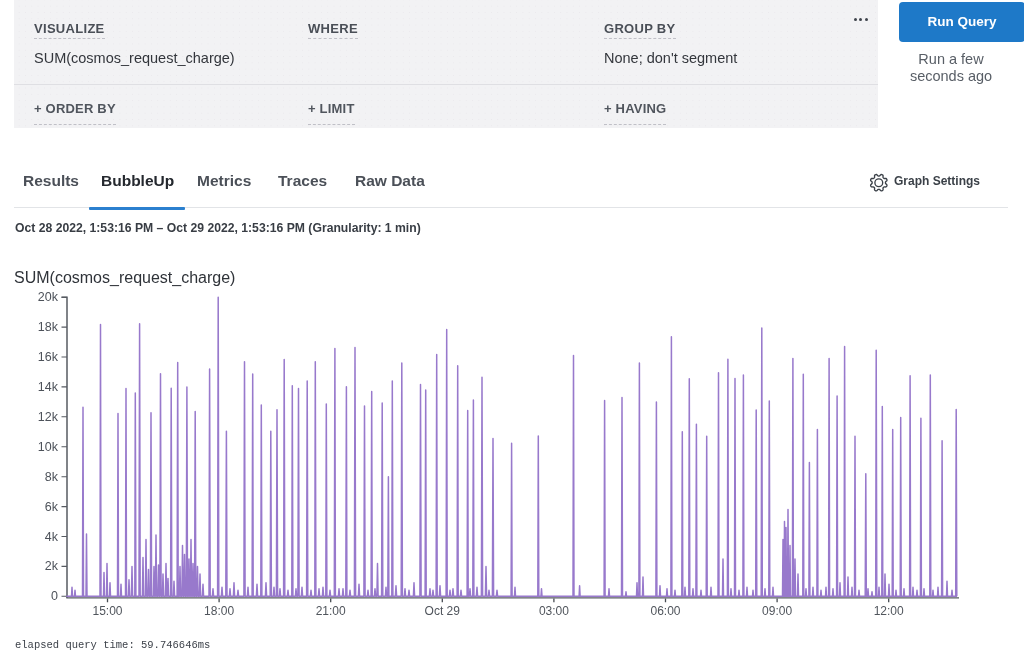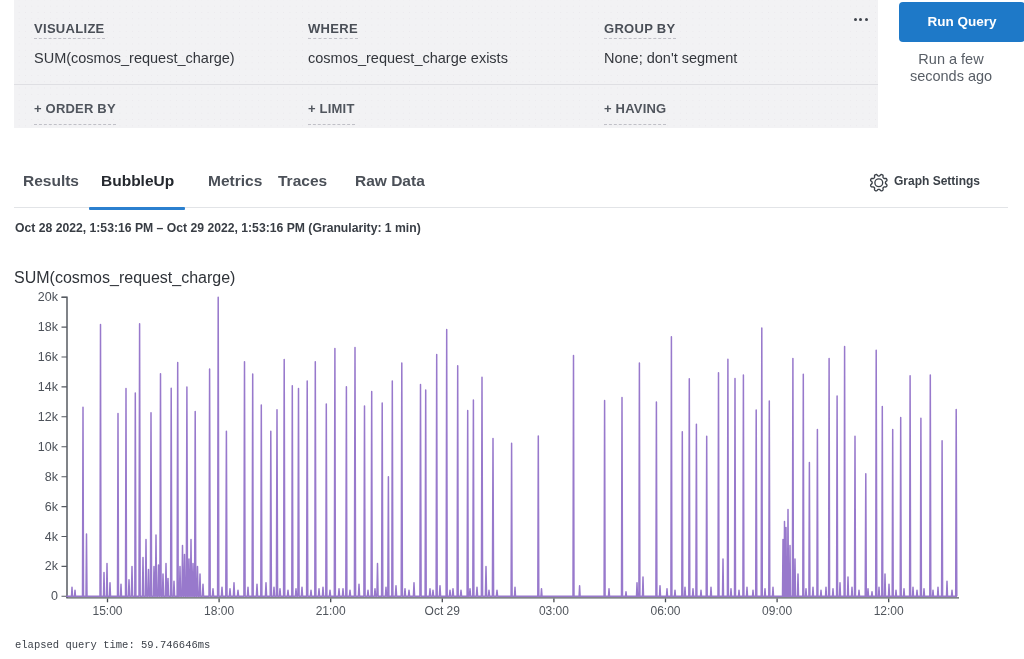--- a/index.html
+++ b/index.html
@@ -28,39 +28,38 @@
 .ctitle { left:14px; top:268.5px; font-size:16px; color:#2f3339; }
 .elapsed { left:15px; top:639px; font-size:10.5px; font-family:"Liberation Mono",monospace; color:#3d424a; }
 svg text { font-family:"Liberation Sans",sans-serif; }
 </style></head>
 <body>
 <div class="abs qpanel">
   <div class="colh" style="left:20px;">VISUALIZE</div>
   <div class="colh" style="left:294px;">WHERE</div>
   <div class="colh" style="left:590px;">GROUP BY</div>
   <div class="colv" style="left:20px;">SUM(cosmos_request_charge)</div>
-  <div class="colv" style="left:294px;">cosmos_request_charge exists</div>
   <div class="colv" style="left:590px;">None; don't segment</div>
   <div class="sep"></div>
   <div class="addh" style="left:20px;">+ ORDER BY</div>
   <div class="addh" style="left:294px;">+ LIMIT</div>
   <div class="addh" style="left:590px;">+ HAVING</div>
   <div class="dots">
       <span style="left:1.5px"></span>
       <span style="left:7px"></span>
       <span style="left:12.5px"></span>
     </div>
 </div>
 <div class="abs runbtn">Run Query</div>
 <div class="abs ago">Run a few<br>seconds ago</div>
 <div class="abs tabborder"></div>
 <div class="abs tabu"></div>
 <div class="abs tab" style="left:23px;">Results</div>
 <div class="abs tab on" style="left:101px;">BubbleUp</div>
-<div class="abs tab" style="left:208px;">Metrics</div>
+<div class="abs tab" style="left:197px;">Metrics</div>
 <div class="abs tab" style="left:278px;">Traces</div>
 <div class="abs tab" style="left:355px;">Raw Data</div>
 <svg class="abs" style="left:869px; top:173px;" width="20" height="20" viewBox="0 0 20 20">
   <path d="M16.45,9.70 L16.45,9.91 L16.47,10.12 L16.52,10.33 L16.62,10.56 L16.85,10.82 L17.20,11.11 L17.59,11.44 L17.85,11.77 L17.96,12.07 L17.97,12.35 L17.92,12.62 L17.84,12.88 L17.74,13.13 L17.61,13.38 L17.45,13.60 L17.25,13.79 L16.95,13.93 L16.54,13.98 L16.03,13.94 L15.57,13.89 L15.24,13.92 L15.00,14.00 L14.81,14.12 L14.65,14.26 L14.50,14.40 L14.36,14.55 L14.22,14.71 L14.10,14.90 L14.02,15.14 L13.99,15.47 L14.04,15.93 L14.08,16.44 L14.03,16.85 L13.89,17.15 L13.70,17.35 L13.48,17.51 L13.23,17.64 L12.98,17.74 L12.72,17.82 L12.45,17.87 L12.17,17.86 L11.87,17.75 L11.54,17.49 L11.21,17.10 L10.92,16.75 L10.66,16.52 L10.43,16.42 L10.22,16.37 L10.01,16.35 L9.80,16.35 L9.59,16.35 L9.38,16.37 L9.17,16.42 L8.94,16.52 L8.68,16.75 L8.39,17.10 L8.06,17.49 L7.73,17.75 L7.43,17.86 L7.15,17.87 L6.88,17.82 L6.62,17.74 L6.37,17.64 L6.12,17.51 L5.90,17.35 L5.71,17.15 L5.57,16.85 L5.52,16.44 L5.56,15.93 L5.61,15.47 L5.58,15.14 L5.50,14.90 L5.38,14.71 L5.24,14.55 L5.10,14.40 L4.95,14.26 L4.79,14.12 L4.60,14.00 L4.36,13.92 L4.03,13.89 L3.57,13.94 L3.06,13.98 L2.65,13.93 L2.35,13.79 L2.15,13.60 L1.99,13.38 L1.86,13.13 L1.76,12.88 L1.68,12.62 L1.63,12.35 L1.64,12.07 L1.75,11.77 L2.01,11.44 L2.40,11.11 L2.75,10.82 L2.98,10.56 L3.08,10.33 L3.13,10.12 L3.15,9.91 L3.15,9.70 L3.15,9.49 L3.13,9.28 L3.08,9.07 L2.98,8.84 L2.75,8.58 L2.40,8.29 L2.01,7.96 L1.75,7.63 L1.64,7.33 L1.63,7.05 L1.68,6.78 L1.76,6.52 L1.86,6.27 L1.99,6.02 L2.15,5.80 L2.35,5.61 L2.65,5.47 L3.06,5.42 L3.57,5.46 L4.03,5.51 L4.36,5.48 L4.60,5.40 L4.79,5.28 L4.95,5.14 L5.10,5.00 L5.24,4.85 L5.38,4.69 L5.50,4.50 L5.58,4.26 L5.61,3.93 L5.56,3.47 L5.52,2.96 L5.57,2.55 L5.71,2.25 L5.90,2.05 L6.12,1.89 L6.37,1.76 L6.62,1.66 L6.88,1.58 L7.15,1.53 L7.43,1.54 L7.73,1.65 L8.06,1.91 L8.39,2.30 L8.68,2.65 L8.94,2.88 L9.17,2.98 L9.38,3.03 L9.59,3.05 L9.80,3.05 L10.01,3.05 L10.22,3.03 L10.43,2.98 L10.66,2.88 L10.92,2.65 L11.21,2.30 L11.54,1.91 L11.87,1.65 L12.17,1.54 L12.45,1.53 L12.72,1.58 L12.98,1.66 L13.23,1.76 L13.48,1.89 L13.70,2.05 L13.89,2.25 L14.03,2.55 L14.08,2.96 L14.04,3.47 L13.99,3.93 L14.02,4.26 L14.10,4.50 L14.22,4.69 L14.36,4.85 L14.50,5.00 L14.65,5.14 L14.81,5.28 L15.00,5.40 L15.24,5.48 L15.57,5.51 L16.03,5.46 L16.54,5.42 L16.95,5.47 L17.25,5.61 L17.45,5.80 L17.61,6.02 L17.74,6.27 L17.84,6.52 L17.92,6.78 L17.97,7.05 L17.96,7.33 L17.85,7.63 L17.59,7.96 L17.20,8.29 L16.85,8.58 L16.62,8.84 L16.52,9.07 L16.47,9.28 L16.45,9.49 L16.45,9.70 Z" fill="none" stroke="#3b4148" stroke-width="1.35"></path>
   <circle cx="9.8" cy="9.7" r="3.9" fill="none" stroke="#3b4148" stroke-width="1.35"></circle>
 </svg>
 <div class="abs gset">Graph Settings</div>
 <div class="abs daterow">Oct 28 2022, 1:53:16 PM – Oct 29 2022, 1:53:16 PM (Granularity: 1 min)</div>
 <div class="abs ctitle">SUM(cosmos_request_charge)</div>
 <svg class="abs" style="left:0; top:288px;" width="1010" height="345" viewBox="0 0 1010 345">

